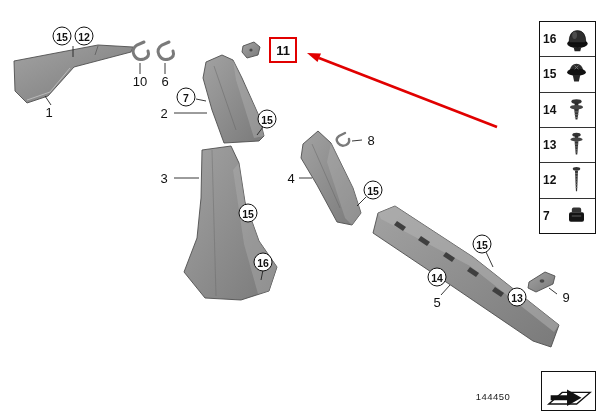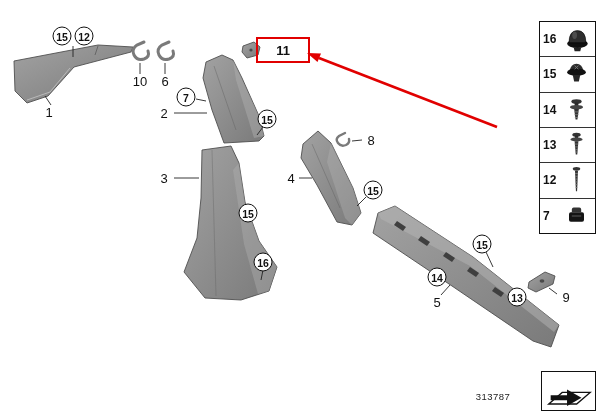--- a/index.html
+++ b/index.html
@@ -5,21 +5,21 @@
   html,body{margin:0;padding:0;background:#fff;}
   body{font-family:"Liberation Sans",sans-serif;}
   .stage{position:relative;width:600px;height:420px;background:#fff;overflow:hidden;}
   .layer{position:absolute;left:0;top:0;}
   .co{position:absolute;width:19px;height:19px;border:1.5px solid #111;border-radius:50%;
       background:#fff;display:flex;align-items:center;justify-content:center;
       font-size:10.5px;font-weight:bold;color:#111;transform:translate(-50%,-50%);
       box-sizing:border-box;z-index:5;}
   .lbl{position:absolute;font-size:13px;font-weight:normal;color:#111;
        transform:translate(-50%,-50%);z-index:5;}
-  .hl{position:absolute;left:283px;top:50px;width:54px;height:26px;border:2.2px solid #e10000;
+  .hl{position:absolute;left:283px;top:50px;width:28px;height:26px;border:2.2px solid #e10000;
       display:flex;align-items:center;justify-content:center;font-size:13px;font-weight:bold;
       color:#111;transform:translate(-50%,-50%);box-sizing:border-box;z-index:6;background:transparent;}
   .sidebar{position:absolute;left:539px;top:21px;width:57px;height:213px;border:1.4px solid #111;
       box-sizing:border-box;display:flex;flex-direction:column;background:#fff;z-index:5;}
   .srow{flex:1;display:flex;align-items:center;border-bottom:1px solid #333;padding:0 2px;min-height:0;}
   .srow:last-child{border-bottom:none;}
   .snum{font-weight:bold;font-size:12px;width:17px;padding-left:1px;color:#111;}
   .sicon{flex:1;height:30px;}
   .pn{position:absolute;left:457px;top:391px;width:72px;text-align:center;
       font-size:9.5px;color:#222;letter-spacing:.5px;z-index:5;}
@@ -187,21 +187,21 @@
     <div class="srow">
       <span class="snum">7</span>
       <svg class="sicon" viewBox="0 0 30 32">
         <path d="M10,12 v-3 q0,-2 2,-2 h6 q2,0 2,2 v3" fill="#333"></path>
         <rect x="7" y="12" width="16" height="10" rx="2" fill="#141414"></rect>
         <rect x="10" y="15" width="10" height="2" fill="#3a3a3a"></rect>
       </svg>
     </div>
   </div>
 
-  <div class="pn">313787</div>
+  <div class="pn">144450</div>
 
   <div class="dirbox">
     <svg width="52" height="37" viewBox="0 0 54 38">
       <path d="M7,33 L21,21 L50,21 L36,33 Z" fill="#fff" stroke="#111" stroke-width="1.4"></path>
       <polygon points="9,24 26,24 26,18 41,26.5 26,35 26,29 9,29" fill="#111"></polygon>
     </svg>
   </div>
 
 </div>
 

